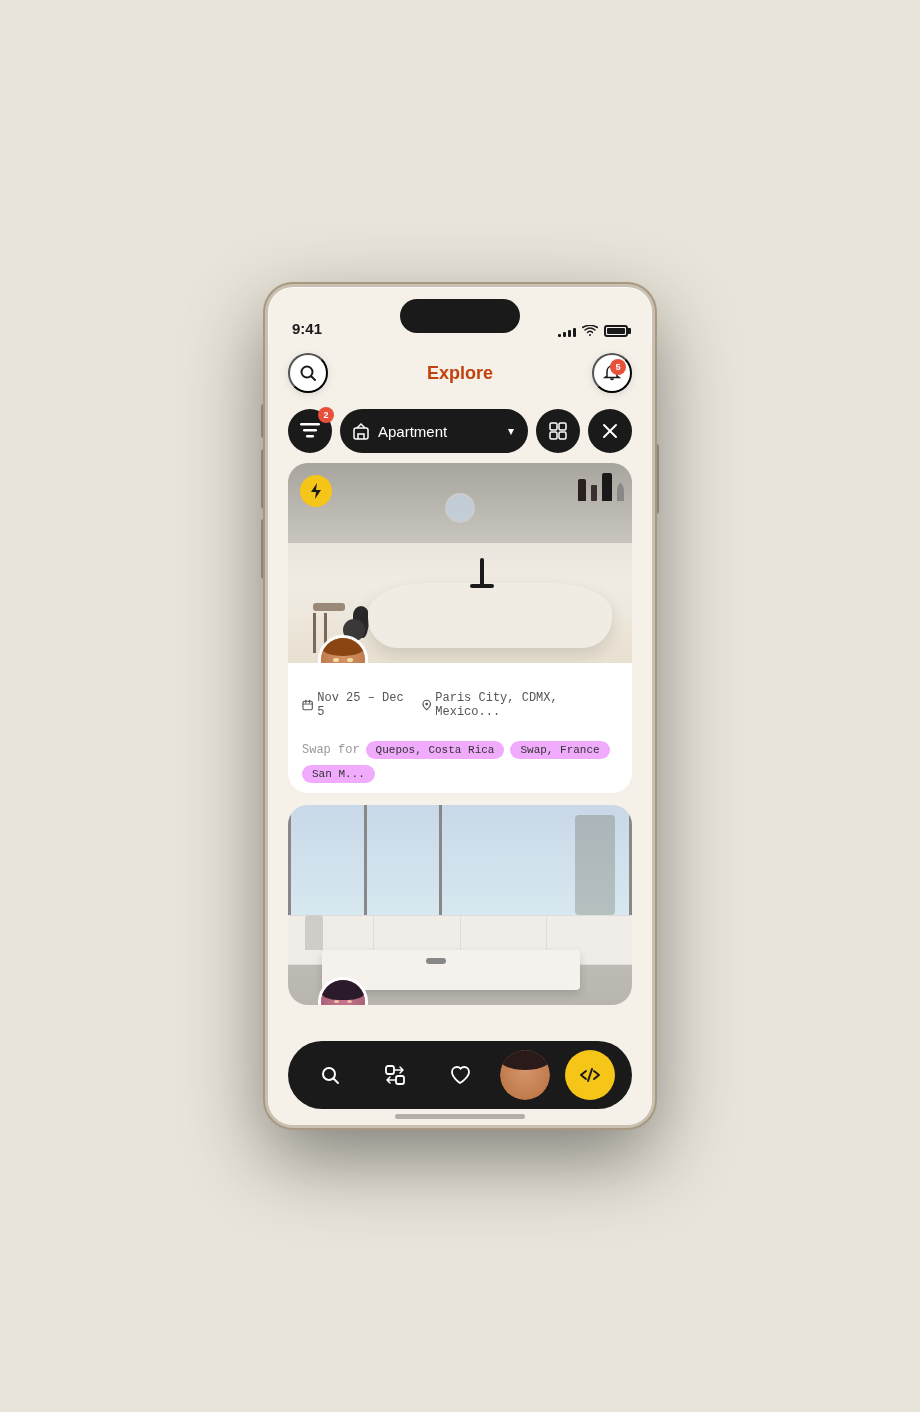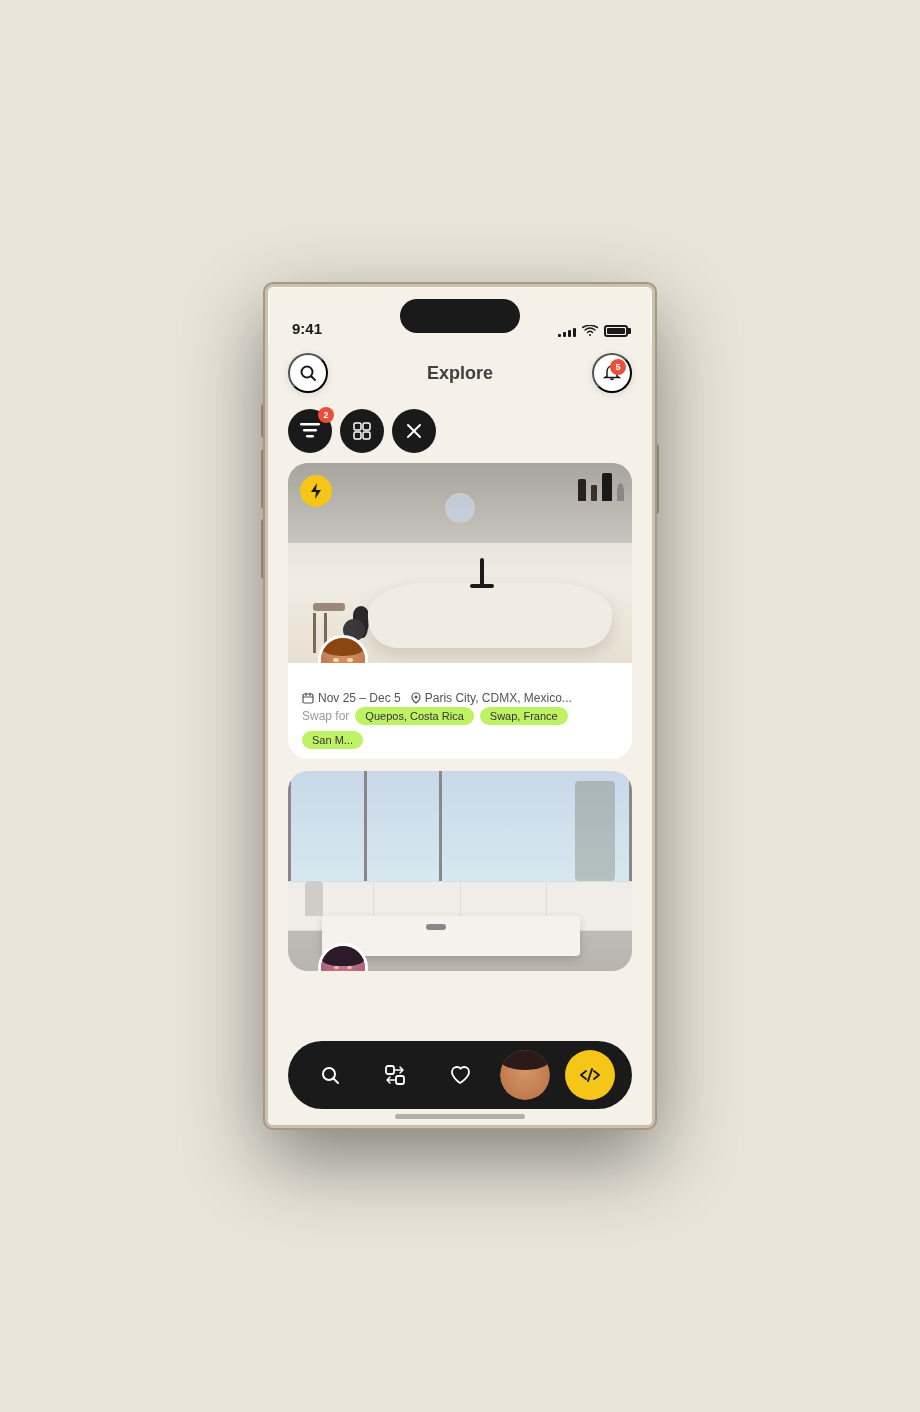--- a/index.html
+++ b/index.html
@@ -17,21 +17,21 @@
     .phone-wrapper {
       position: relative;
       width: 390px;
       height: 844px;
     }
 
     .phone-outer {
       position: absolute;
       inset: 0;
       background: #f5f0e8;
-      border-radius: 8px;
+      border-radius: 28px;
       border: 3px solid #c8c0b0;
       box-shadow:
         0 0 0 2px #a89880,
         0 30px 80px rgba(0,0,0,0.45),
         inset 0 0 0 1px rgba(255,255,255,0.5);
       overflow: hidden;
     }
 
     
     .dynamic-island {
@@ -147,21 +147,21 @@
       display: flex;
       align-items: center;
       justify-content: center;
       box-shadow: 0 2px 8px rgba(0,0,0,0.1);
       cursor: pointer;
     }
 
     .header-title {
       font-size: 18px;
       font-weight: 600;
-      color: #404040;
+      color: #c2410c;
     }
 
     .header-right {
       display: flex;
       align-items: center;
       gap: 8px;
     }
 
     .notif-btn {
       width: 40px;
@@ -276,20 +276,21 @@
       display: flex;
       flex-direction: column;
       gap: 0;
     }
 
     .card {
       background: white;
       border-radius: 20px;
       overflow: hidden;
       margin-bottom: 12px;
+      font-family: Liberation Mono, monospace;
     }
 
     .card-image {
       width: 100%;
       height: 200px;
       position: relative;
       overflow: hidden;
     }
 
     
@@ -358,31 +359,31 @@
     .meta-item {
       display: flex;
       align-items: center;
       gap: 4px;
     }
 
     .swap-row {
       display: flex;
       align-items: center;
       gap: 6px;
-      margin-top: 2px;
+      margin-top: 22px;
       flex-wrap: wrap;
       font-size: 12px;
     }
 
     .swap-label {
       color: #999;
     }
 
     .swap-tag {
-      background: #bef264;
+      background: #f0abfc;
       border-radius: 12px;
       padding: 3px 10px;
       font-size: 11px;
       color: #333;
       text-align: center;
     }
 
     
     .kitchen-scene {
       width: 100%;
@@ -592,20 +593,31 @@
       <div class="filter-bar">
         <div class="filter-icon-btn">
           <svg width="20" height="16" viewBox="0 0 20 16" fill="none">
             <rect x="0" y="0" width="20" height="2.5" rx="1.25" fill="white"></rect>
             <rect x="3" y="6" width="14" height="2.5" rx="1.25" fill="white"></rect>
             <rect x="6" y="12" width="8" height="2.5" rx="1.25" fill="white"></rect>
           </svg>
           <span class="btn-badge">2</span>
         </div>
 
+        <div class="apartment-dropdown">
+          <div class="apt-left">
+            <svg width="18" height="18" viewBox="0 0 18 18" fill="none">
+              <rect x="2" y="6" width="14" height="11" rx="2" stroke="white" stroke-width="1.5" fill="none"></rect>
+              <path d="M6 17 L6 12 L12 12 L12 17" stroke="white" stroke-width="1.5" fill="none"></path>
+              <path d="M5 6 L9 2 L13 6" stroke="white" stroke-width="1.5" fill="none"></path>
+            </svg>
+            <span class="apt-label">Apartment</span>
+          </div>
+          <span class="chevron-down">▾</span>
+        </div>
 
         <div class="map-btn">
           <svg width="20" height="20" viewBox="0 0 20 20" fill="none">
             <rect x="2" y="2" width="7" height="7" rx="1.5" stroke="white" stroke-width="1.5" fill="none"></rect>
             <rect x="11" y="2" width="7" height="7" rx="1.5" stroke="white" stroke-width="1.5" fill="none"></rect>
             <rect x="2" y="11" width="7" height="7" rx="1.5" stroke="white" stroke-width="1.5" fill="none"></rect>
             <rect x="11" y="11" width="7" height="7" rx="1.5" stroke="white" stroke-width="1.5" fill="none"></rect>
           </svg>
         </div>
 

